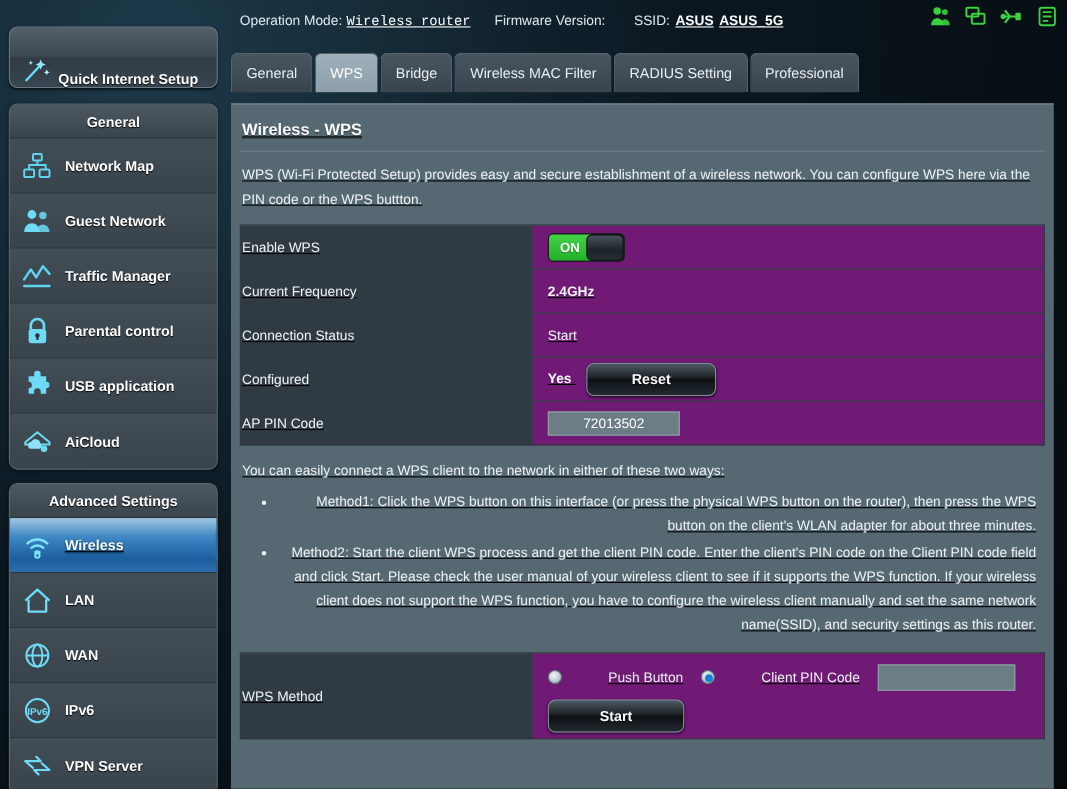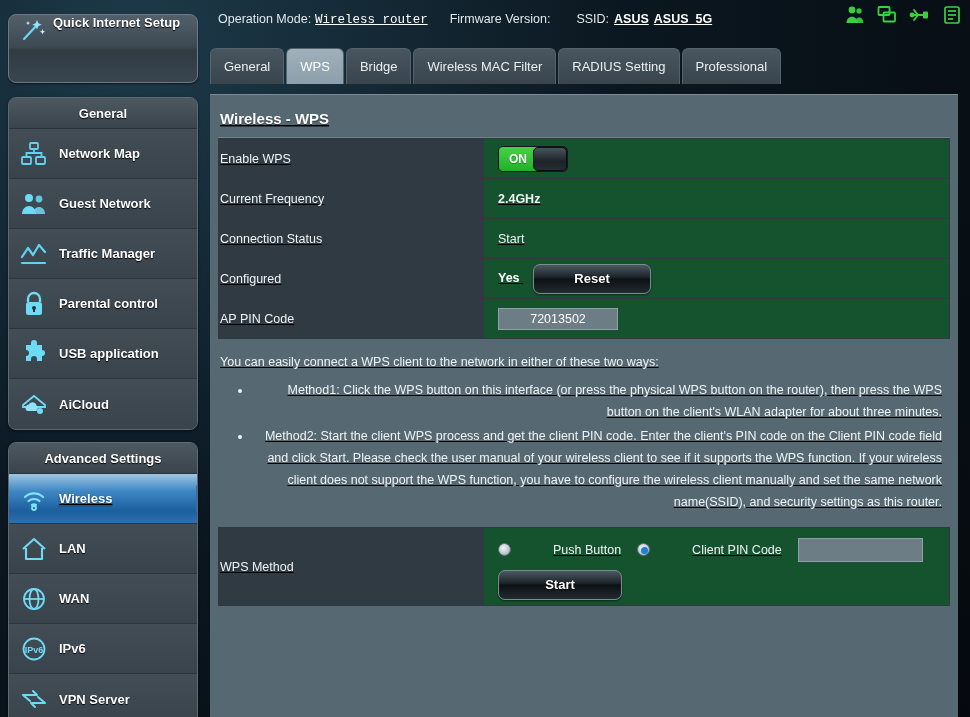--- a/index.html
+++ b/index.html
@@ -20,27 +20,27 @@
   }
 
   
   .sidebar {
     position: absolute; left: 0; top: 0;
     width: 200px; height: 717px;
     padding: 8px 0 0 6px;
   }
   .qis {
     position: relative;
-    width: 190px; height: 69px;
-    margin: 6px 0 14px 2px;
+    width: 190px; height: 56px;
+    margin: 16px 0 14px 2px;
     border-radius: 8px;
     background: linear-gradient(180deg, #53606a 0%, #3c4852 48%, #303b44 52%, #39454f 100%);
     border: 1px solid #6d7a85;
     box-shadow: 0 1px 2px rgba(0,0,0,.6);
-    display: flex; align-items: flex-start;
+    display: flex; align-items: flex-end;
     padding-left: 8px;
   }
   .qis .label {
     color: #fff; font-weight: bold; font-size: 13px;
     line-height: 15px; margin-left: 6px;
     text-shadow: 0 1px 1px #000;
   }
   .grp {
     width: 190px;
     margin: 0 0 12px 2px;
@@ -162,21 +162,21 @@
     border: 1px solid #2e3a41;
     height: 40px;
     font-size: 12.5px;
     color: #eef3f6;
   }
   td.lab {
     width: 265px;
     background: #2f3a42;
   }
   td.val {
-    background: #14532d;
+    background: #701a75;
     padding-left: 14px;
   }
   .val-strong { font-weight: bold; color: #fff; }
   .val-idle { color: #d8a43c; }
 
   
   .toggle {
     display: inline-block; vertical-align: middle;
     width: 70px; height: 26px;
     border-radius: 5px;
@@ -476,20 +476,21 @@
     <div class="tab">Bridge</div>
     <div class="tab">Wireless MAC Filter</div>
     <div class="tab">RADIUS Setting</div>
     <div class="tab">Professional</div>
   </div>
 
   <div class="panel">
 
     <div class="panel-title">Wireless - WPS</div>
     <div class="hr"></div>
+    <div class="intro">WPS (Wi-Fi Protected Setup) provides easy and secure establishment of a wireless network. You can configure WPS here via the PIN code or the WPS buttton.</div>
 
     <table class="settings">
       <tbody>
           <tr>
         <td class="lab">Enable WPS</td>
         <td class="val">
           <span class="toggle">
             <span class="on">ON</span>
             <span class="knob"></span>
           </span>

